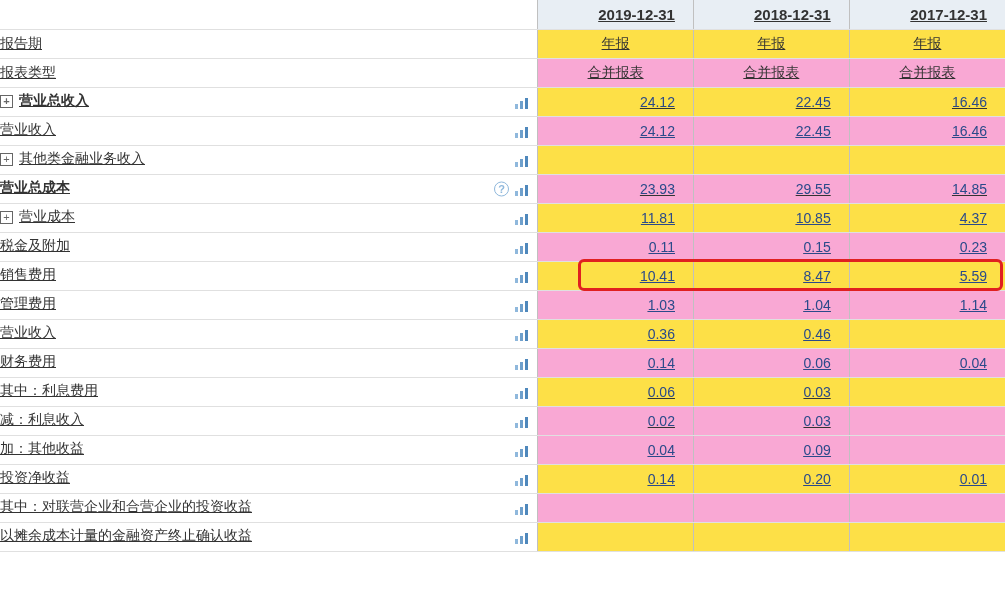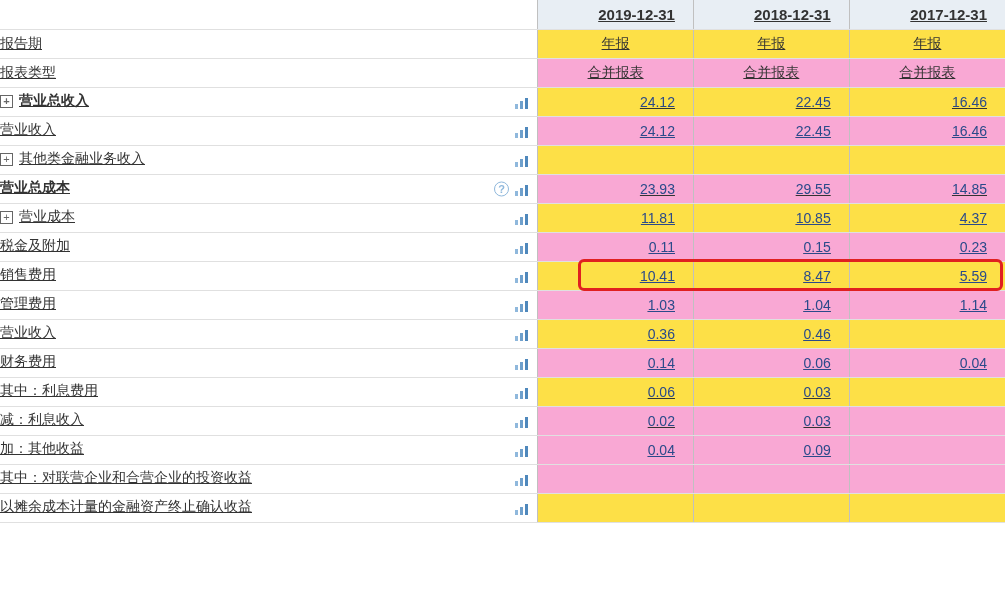--- a/index.html
+++ b/index.html
@@ -258,20 +258,30 @@
         <tr class="stripe-odd">
           <td class="label-cell indent-1"><span class="label-text">加：其他收益</span><span class="chart-icon"><svg viewBox="0 0 14 12" width="14" height="12">
                 <rect x="0" y="7" width="3" height="5" fill="#8fb8dc"></rect>
                 <rect x="5" y="4" width="3" height="8" fill="#6fa0cc"></rect>
                 <rect x="10" y="1" width="3" height="11" fill="#4f88bc"></rect>
               </svg></span></td>
           <td class="data"><span class="val-link">0.04</span></td>
           <td class="data"><span class="val-link">0.09</span></td>
           <td class="data"></td>
         </tr>
+        <tr class="stripe-even">
+          <td class="label-cell indent-1"><span class="label-text">投资净收益</span><span class="chart-icon"><svg viewBox="0 0 14 12" width="14" height="12">
+                <rect x="0" y="7" width="3" height="5" fill="#8fb8dc"></rect>
+                <rect x="5" y="4" width="3" height="8" fill="#6fa0cc"></rect>
+                <rect x="10" y="1" width="3" height="11" fill="#4f88bc"></rect>
+              </svg></span></td>
+          <td class="data"><span class="val-link">0.14</span></td>
+          <td class="data"><span class="val-link">0.20</span></td>
+          <td class="data"><span class="val-link">0.01</span></td>
+        </tr>
         <tr class="stripe-odd">
           <td class="label-cell indent-2"><span class="label-text">其中：对联营企业和合营企业的投资收益</span><span class="chart-icon"><svg viewBox="0 0 14 12" width="14" height="12">
                 <rect x="0" y="7" width="3" height="5" fill="#8fb8dc"></rect>
                 <rect x="5" y="4" width="3" height="8" fill="#6fa0cc"></rect>
                 <rect x="10" y="1" width="3" height="11" fill="#4f88bc"></rect>
               </svg></span></td>
           <td class="data"></td>
           <td class="data"></td>
           <td class="data"></td>
         </tr>

